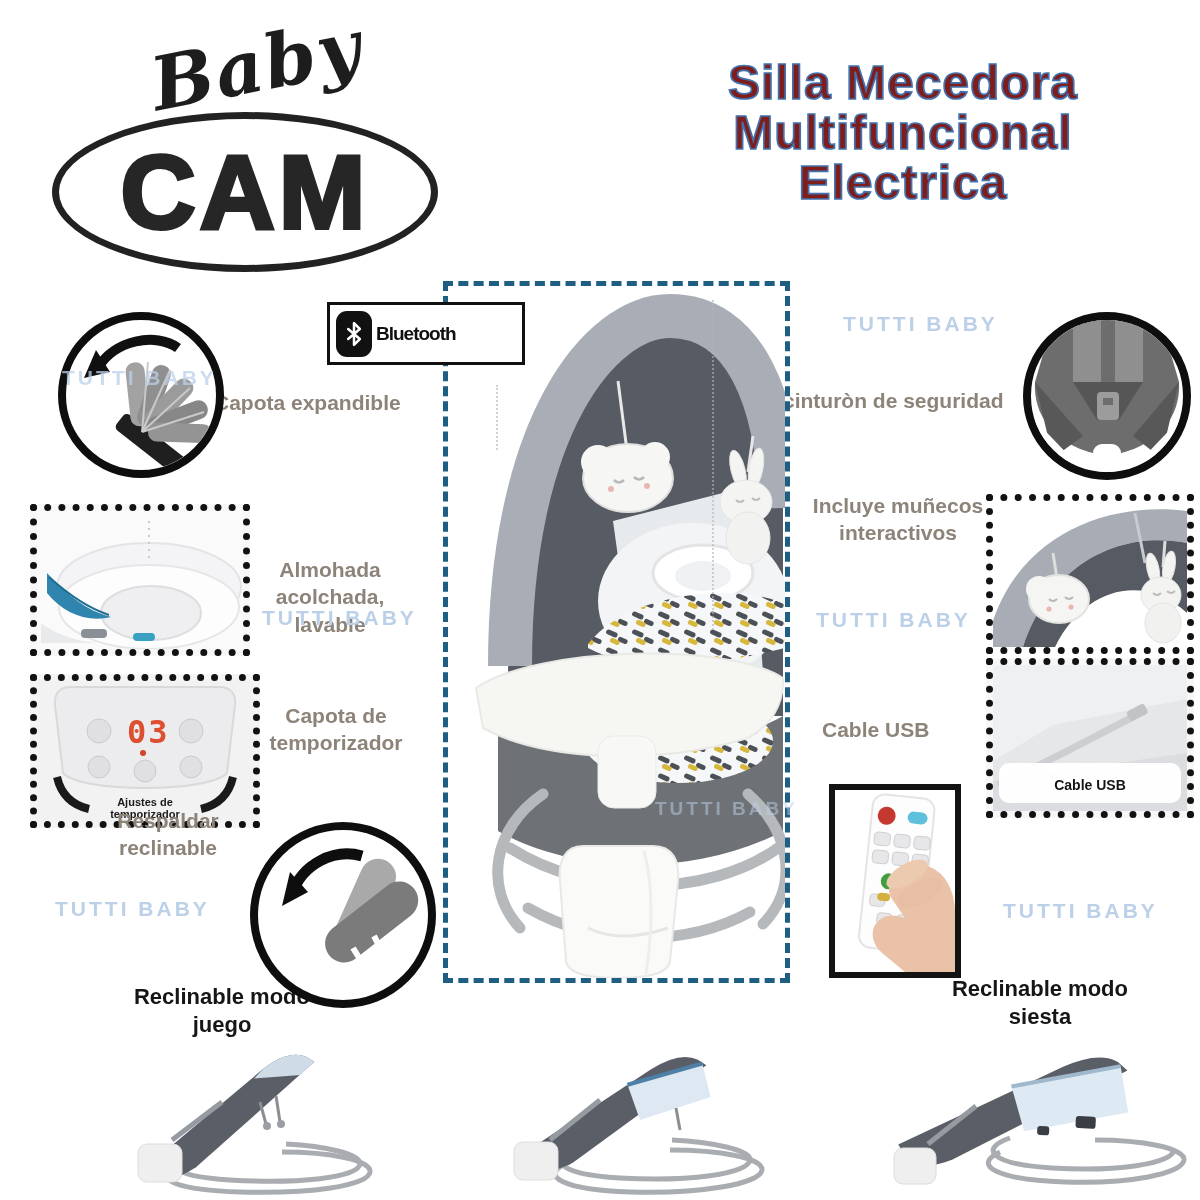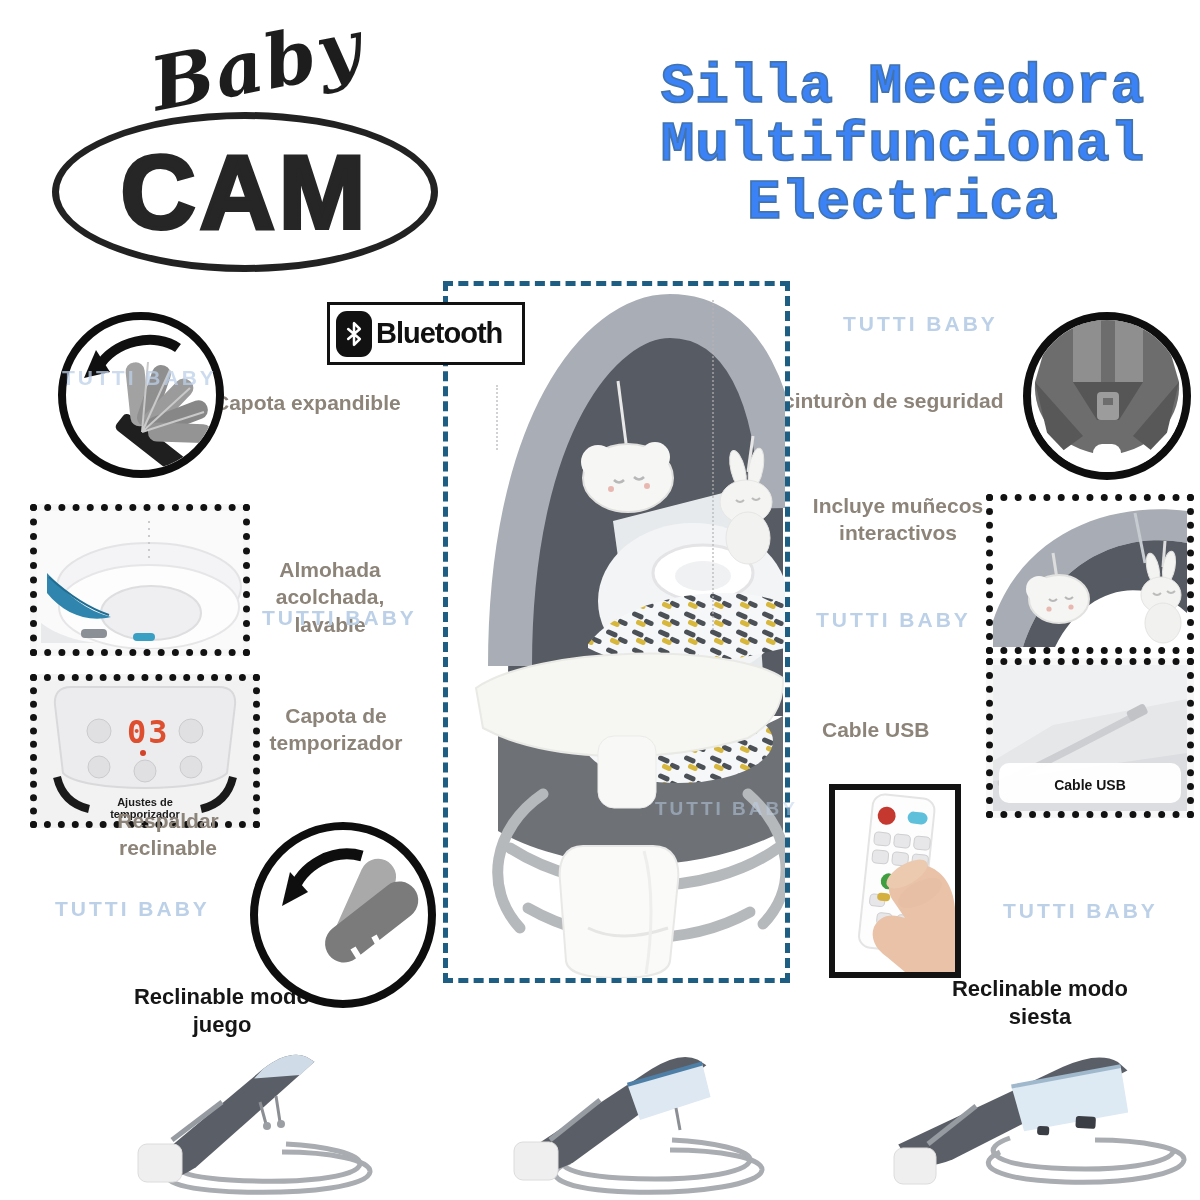--- a/index.html
+++ b/index.html
@@ -3,37 +3,37 @@
 <meta charset="utf-8">
 <style>
   html,body{margin:0;padding:0;background:#fff;}
   #poster{position:relative;width:1200px;height:1200px;background:#ffffff;overflow:hidden;
           font-family:"Liberation Sans",sans-serif;}
   .abs{position:absolute;}
   
   .label{font-weight:bold;font-size:21px;line-height:1.3;color:#8c8379;text-align:center;}
   .black-label{font-weight:bold;font-size:22px;line-height:1.25;color:#161616;text-align:center;}
   .wm{font-weight:bold;font-size:21px;letter-spacing:3px;color:#bcd0e8;white-space:nowrap;}
-  .title{width:510px;text-align:center;font-family:Liberation Mono, monospace;font-weight:bold;
-         font-size:56px;line-height:1.04;color:#3b82f6;-webkit-text-stroke:1.7px #4273ae;
+  .title{width:510px;text-align:center;font-family:Liberation Sans, sans-serif;font-weight:bold;
+         font-size:48px;line-height:1.04;color:#7f1d1d;-webkit-text-stroke:1.7px #4273ae;
          letter-spacing:1px;}
   .title span{display:block;}
   
   .logo-script{font-family:"DejaVu Serif",serif;font-style:italic;font-weight:bold;
                font-size:74px;color:#1d1d1d;transform:rotate(-11deg);letter-spacing:2px;}
   .logo-oval{left:52px;top:112px;width:372px;height:146px;border:7px solid #222;
              border-radius:50%;display:flex;align-items:center;justify-content:center;background:#fff;}
   .logo-cam{font-weight:bold;font-size:104px;letter-spacing:4px;color:#262626;
             -webkit-text-stroke:4px #262626;line-height:1;}
   
   .bt-badge{left:327px;top:302px;width:180px;height:57px;background:#fff;border:3px solid #111;
             display:flex;align-items:center;padding:0 6px;z-index:5;}
   .bt-icon{width:36px;height:46px;background:#111;border-radius:11px;display:flex;
            align-items:center;justify-content:center;flex:0 0 auto;}
-  .bt-text{font-weight:bold;font-size:29px;color:#111;margin-left:4px;letter-spacing:-1px;}
+  .bt-text{font-weight:bold;font-size:19px;color:#111;margin-left:4px;letter-spacing:-1px;}
   
   .main-box{left:443px;top:281px;width:337px;height:692px;border:5px dashed #1d5e82;
             background:#fff;z-index:1;}
   .dotted-box{border:7px dotted #121212;background:#f7f7f8;overflow:hidden;}
   .circle-icon{border-radius:50%;border:8px solid #0e0e0e;background:#fff;overflow:hidden;z-index:2;}
   .solid-box{border:6px solid #131313;background:#fff;overflow:hidden;}
   .dotline{border-left:2px dotted #b4b4b6;opacity:.6;z-index:2;}
   .cap-small{font-weight:bold;font-size:11px;line-height:1.15;color:#1a1a1a;text-align:center;}
   .cap-cable{font-weight:bold;font-size:14px;color:#141414;text-align:center;}
   svg{display:block;}

